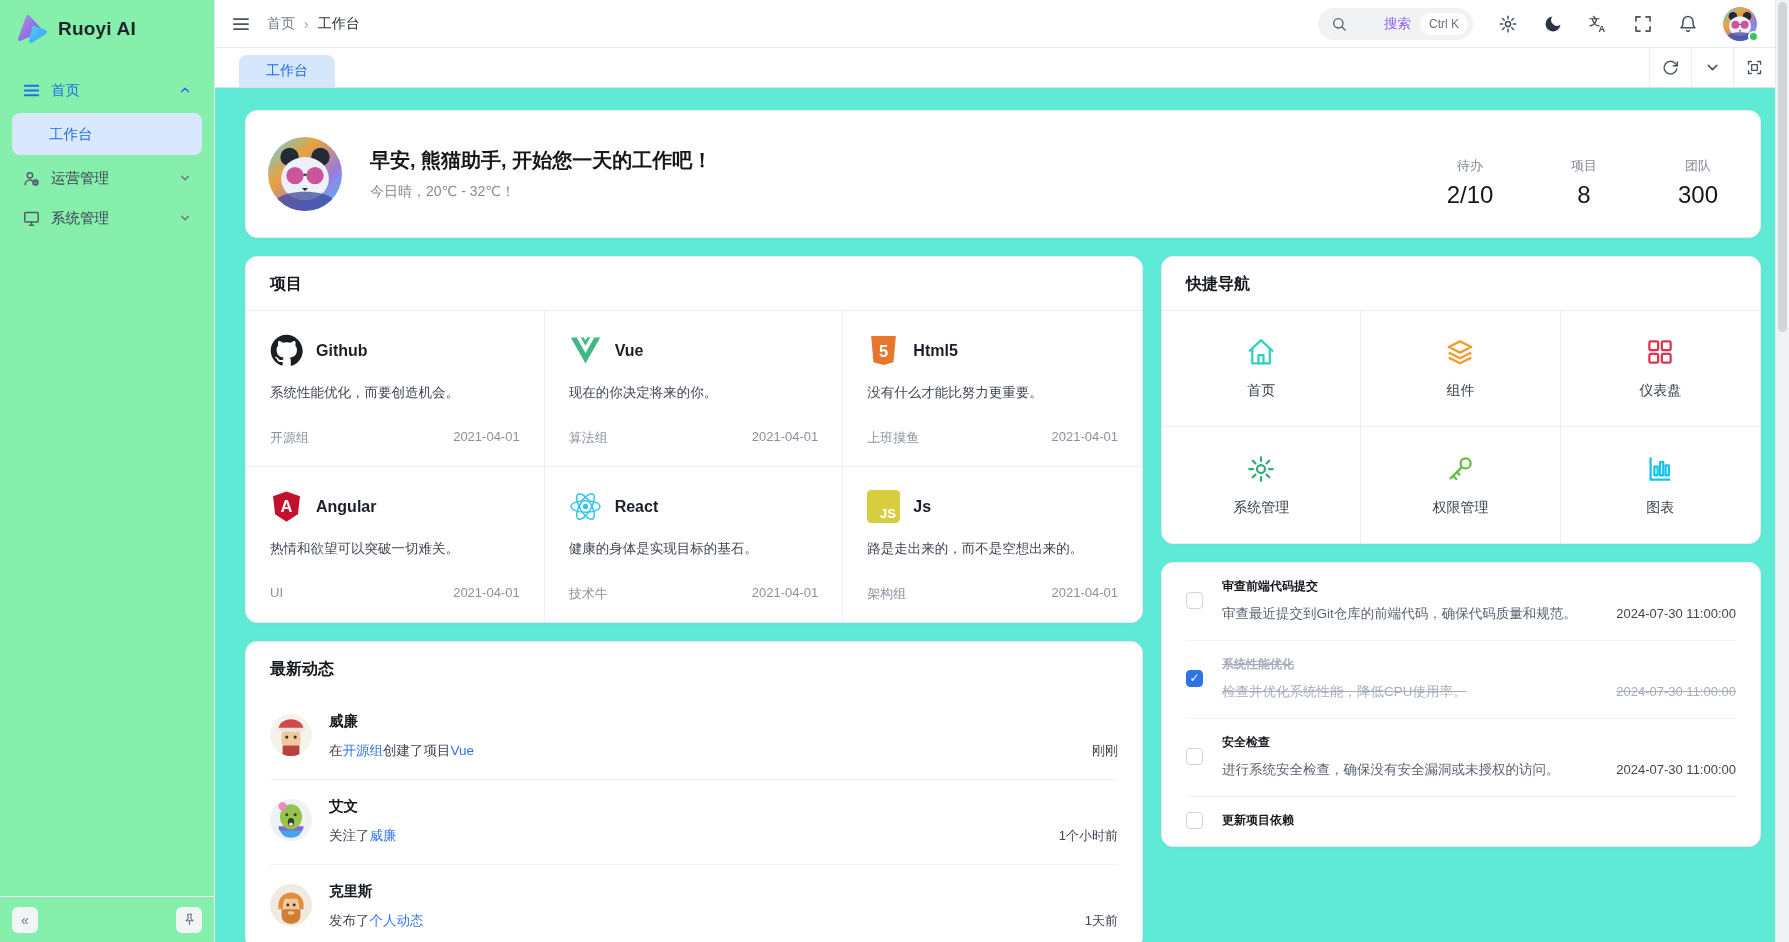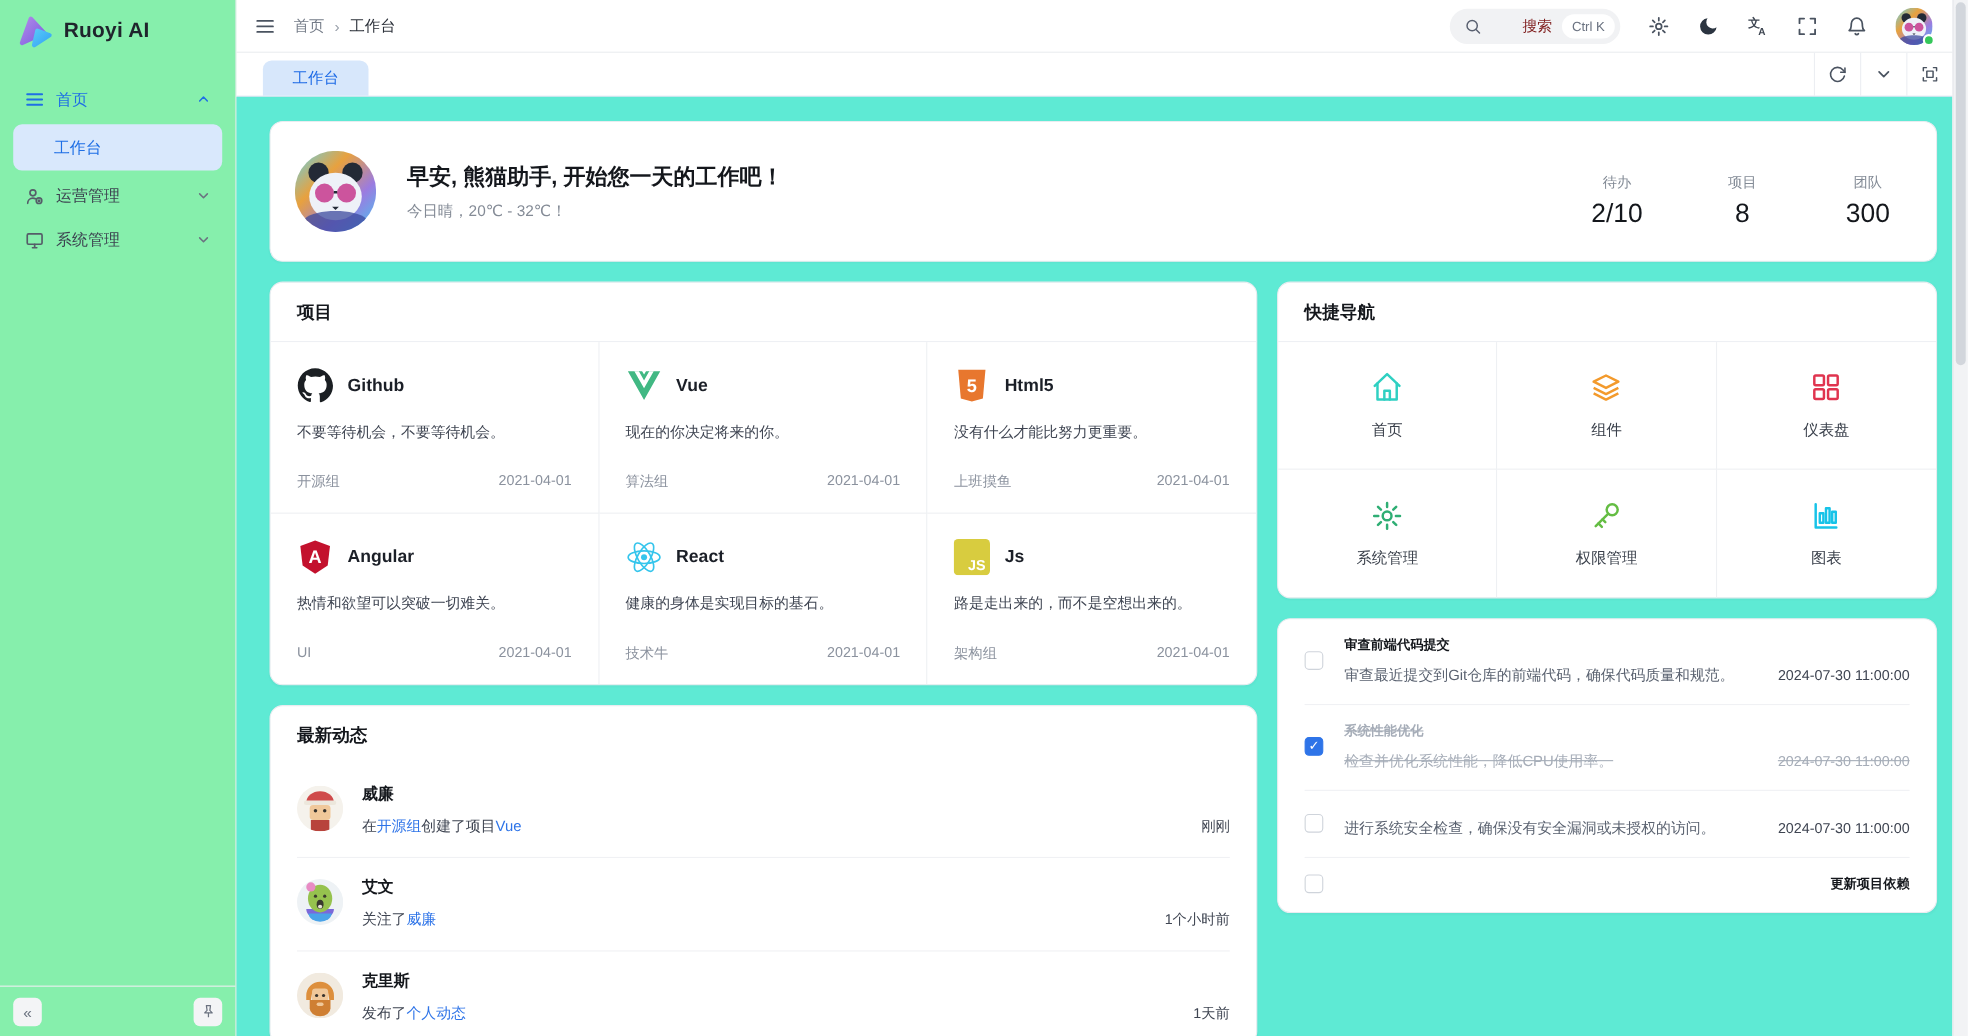--- a/index.html
+++ b/index.html
@@ -34,21 +34,21 @@
   .icon-btn svg { width:20px; height:20px; }
   .topbar .hamburger { margin-right:16px; }
   .crumb { display:flex; align-items:center; gap:9px; font-size:14px; }
   .crumb .c-home { color:#767d89; cursor:pointer; }
   .crumb .c-sep { color:#9aa1ab; font-size:14px; }
   .crumb .c-cur { color:#2b3039; }
   .topbar-right { margin-left:auto; display:flex; align-items:center; gap:25px; }
   .searchbox { display:flex; align-items:center; gap:9px; height:32px; background:#f1f2f4; border-radius:16px;
     padding:0 5px 0 13px; cursor:pointer; min-width:128px; }
   .searchbox svg { width:16px; height:16px; color:#596070; }
-  .searchbox .s-ph { font-size:13.5px; color:#7f1d1d;margin-left:28px; }
+  .searchbox .s-ph { font-size:13.5px; color:#8b5cf6;margin-left:28px; }
   .searchbox .s-kbd { background:#fff; border-radius:13px; padding:4px 9px; font-size:12px; color:#6a7280; }
   .avatar-wrap { position:relative; width:34px; height:34px; cursor:pointer; }
   .avatar-svg { width:34px; height:34px; border-radius:50%; overflow:hidden; display:block; }
   .status-dot { position:absolute; right:-2px; bottom:-1px; width:11px; height:11px; border-radius:50%;
     background:#35c75a; border:2px solid #fff; }
 
   .tabbar { height:40px; background:#fff; border-bottom:1px solid #d9e2f0; display:flex; align-items:stretch; }
   .tab { margin:7px 0 0 24px; padding:0 27px; background:#d7e7fb; color:#1e6be6; font-size:14px;
     border-radius:8px 8px 0 0; display:flex; align-items:center; cursor:pointer; }
   .tab-controls { margin-left:auto; display:flex; }
@@ -102,21 +102,21 @@
   .qn-grid { display:grid; grid-template-columns:repeat(3,1fr); }
   .qn-cell { height:116px; display:flex; flex-direction:column; align-items:center; justify-content:center; gap:15px;
     border-right:1px solid #eef0f3; border-bottom:1px solid #eef0f3; cursor:pointer; }
   .qn-cell:nth-child(3n) { border-right:none; }
   .qn-cell:nth-child(n+4) { border-bottom:none; }
   .qn-icon { width:30px; height:30px; }
   .qn-label { font-size:14px; color:#3a404b; }
 
   
   .todo-item { display:flex; align-items:center; gap:19px; margin:0 24px; padding:15px 0 17px; border-bottom:1px solid #f0f1f4; }
-  .todo-item:last-child { border-bottom:none;text-align:right; }
+  .todo-item:last-child { border-bottom:none; }
   .todo-check { width:17px; height:17px; border-radius:4px; border:1.5px solid #cfd4db; background:#fff; flex:0 0 auto; cursor:pointer; position:relative; }
   .todo-check.checked { background:#2e74e8; border-color:#2e74e8; }
   .todo-check.checked::after { content:"✓"; position:absolute; left:2.5px; top:-0.5px; color:#fff; font-size:12px; }
   .todo-body { flex:1; }
   .todo-title { font-size:12px; font-weight:700; color:#14171c; }
   .todo-line { margin-top:10px; display:flex; align-items:baseline; }
   .todo-desc { font-size:13.5px; color:#5a6270; }
   .todo-time { margin-left:auto; font-size:13px; color:#3f4552; padding-left:14px; white-space:nowrap; }
   .todo-item.done .todo-title,
   .todo-item.done .todo-desc,
@@ -375,21 +375,21 @@
             <div class="card-head bordered">项目</div>
             <div class="proj-grid">
 
               <div class="proj-cell">
                 <div class="proj-head">
                   <svg class="proj-icon" viewBox="0 0 24 24">
                     <path fill="#1b1f23" d="M12 .5C5.7.5.5 5.7.5 12c0 5.1 3.3 9.4 7.9 10.9.6.1.8-.3.8-.6v-2c-3.2.7-3.9-1.4-3.9-1.4-.5-1.3-1.3-1.7-1.3-1.7-1-.7.1-.7.1-.7 1.2.1 1.8 1.2 1.8 1.2 1 1.8 2.8 1.3 3.5 1 .1-.8.4-1.3.7-1.6-2.6-.3-5.3-1.3-5.3-5.7 0-1.3.4-2.3 1.2-3.1-.1-.3-.5-1.5.1-3.1 0 0 1-.3 3.2 1.2a11 11 0 0 1 5.8 0c2.2-1.5 3.2-1.2 3.2-1.2.6 1.6.2 2.8.1 3.1.7.8 1.2 1.8 1.2 3.1 0 4.4-2.7 5.4-5.3 5.7.4.4.8 1.1.8 2.2v3.2c0 .3.2.7.8.6 4.6-1.5 7.9-5.8 7.9-10.9C23.5 5.7 18.3.5 12 .5z"></path>
                   </svg>
                   <span class="proj-name">Github</span>
                 </div>
-                <div class="proj-desc">不要等待机会，不要等待机会。</div>
+                <div class="proj-desc">系统性能优化，而要创造机会。</div>
                 <div class="proj-foot">
                   <span>开源组</span>
                   <span>2021-04-01</span>
                 </div>
               </div>
 
               <div class="proj-cell">
                 <div class="proj-head">
                   <svg class="proj-icon" viewBox="0 0 24 24">
                     <path fill="#41b883" d="M14.9 2.5L12 7.4 9.1 2.5H1.3L12 21.5 22.7 2.5z"></path>
@@ -607,20 +607,21 @@
                 <div class="todo-line">
                   <span class="todo-desc">检查并优化系统性能，降低CPU使用率。</span>
                   <span class="todo-time">2024-07-30 11:00:00</span>
                 </div>
               </div>
             </div>
 
             <div class="todo-item">
               <span class="todo-check"></span>
               <div class="todo-body">
+                <div class="todo-title">安全检查</div>
                 <div class="todo-line">
                   <span class="todo-desc">进行系统安全检查，确保没有安全漏洞或未授权的访问。</span>
                   <span class="todo-time">2024-07-30 11:00:00</span>
                 </div>
               </div>
             </div>
 
             <div class="todo-item">
               <span class="todo-check"></span>
               <div class="todo-body">

